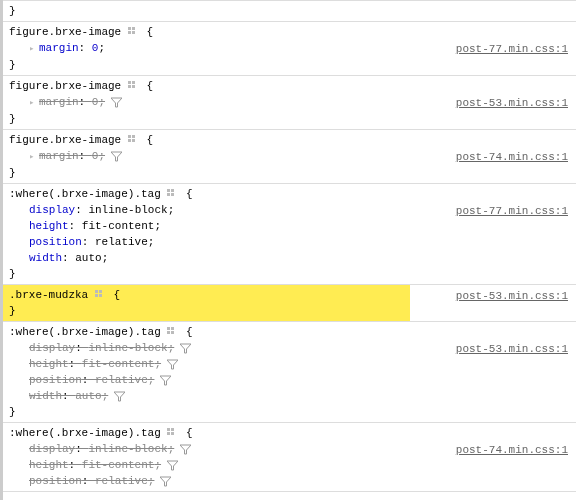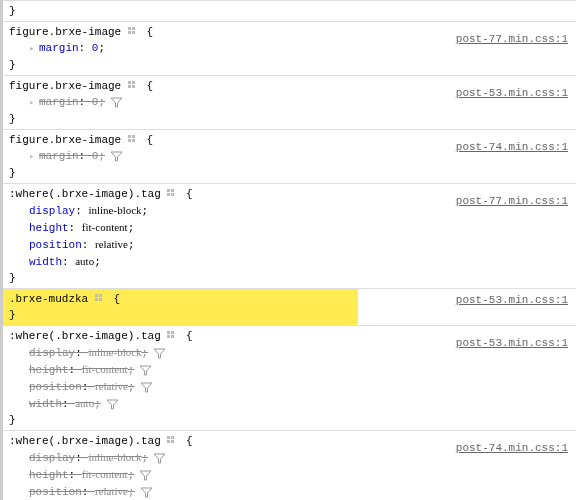--- a/index.html
+++ b/index.html
@@ -28,31 +28,31 @@
   }
   .rule {
     border-bottom: 1px solid #ddd;
     padding: 2px 6px 2px 6px;
     position: relative;
     line-height: 16px;
   }
   .rule .src {
     position: absolute;
     right: 8px;
-    top: 9px;
+    top: 19px;
     color: #666;
     text-decoration: underline;
     cursor: pointer;
   }
   .selector { color: #000; }
   .brace { color: #000; }
   .kv { padding-left: 20px; }
   .prop { color: #c00080; font-family: Liberation Mono, monospace; } 
   .colon { color: #000; }
-  .val { color: #000; font-family: Liberation Serif, serif; }
+  .val { color: #000; }
   .tri { color: #bbb; display:inline-block; width:10px; }
   .tri.open::before { content:"▸"; font-size:9px; color:#bbb; }
   .num { color: #0a00cc; }
   .blue-prop { color: #0000cc; font-weight: 500; }
   .strike { text-decoration: line-through; color: #888; }
   .strike .prop, .strike .val, .strike .num, .strike .blue-prop { color: #888 !important; }
   .sel-after-icon {
     display:inline-block;
     width:12px;
     height:10px;
@@ -124,21 +124,21 @@
             <rect x="4" y="4" width="3" height="3" fill="#bbb"></rect>
           </svg></span> <span class="brace">{</span></div>
       <div class="kv "><span class="prop blue-prop">display</span><span class="colon">: </span><span class="val">inline-block</span><span>;</span></div>
       <div class="kv "><span class="prop blue-prop">height</span><span class="colon">: </span><span class="val">fit-content</span><span>;</span></div>
       <div class="kv "><span class="prop blue-prop">position</span><span class="colon">: </span><span class="val">relative</span><span>;</span></div>
       <div class="kv "><span class="prop blue-prop">width</span><span class="colon">: </span><span class="val">auto</span><span>;</span></div>
       <div><span class="brace">}</span></div>
     </div>
     <div class="rule hl" style="background: transparent; padding: 0px 6px 0px 0px; position: relative;">
       <span class="src" style="position: absolute; right: 8px; top: 3px;">post-53.min.css:1</span>
-      <div class="hl" style="padding: 2px 6px; width: 355px; position: relative;">
+      <div class="hl" style="padding: 2px 6px; width: 407px; position: relative;">
         <div><span class="selector">.brxe-mudzka</span> <span class="sel-after-icon"><svg width="12" height="10" viewBox="0 0 12 10">
               <rect x="0" y="0" width="3" height="3" fill="#bbb"></rect>
               <rect x="4" y="0" width="3" height="3" fill="#bbb"></rect>
               <rect x="0" y="4" width="3" height="3" fill="#bbb"></rect>
               <rect x="4" y="4" width="3" height="3" fill="#bbb"></rect>
             </svg></span> <span class="brace">{</span></div>
         <div><span class="brace">}</span></div>
       </div>
     </div>
     <div class="rule">

